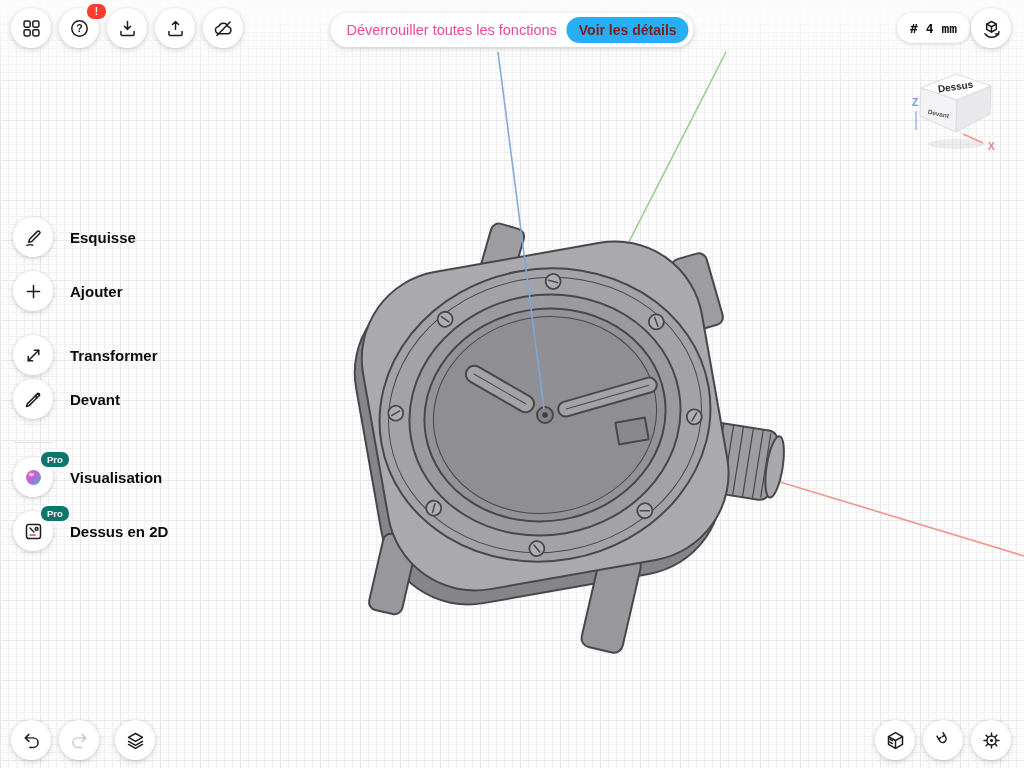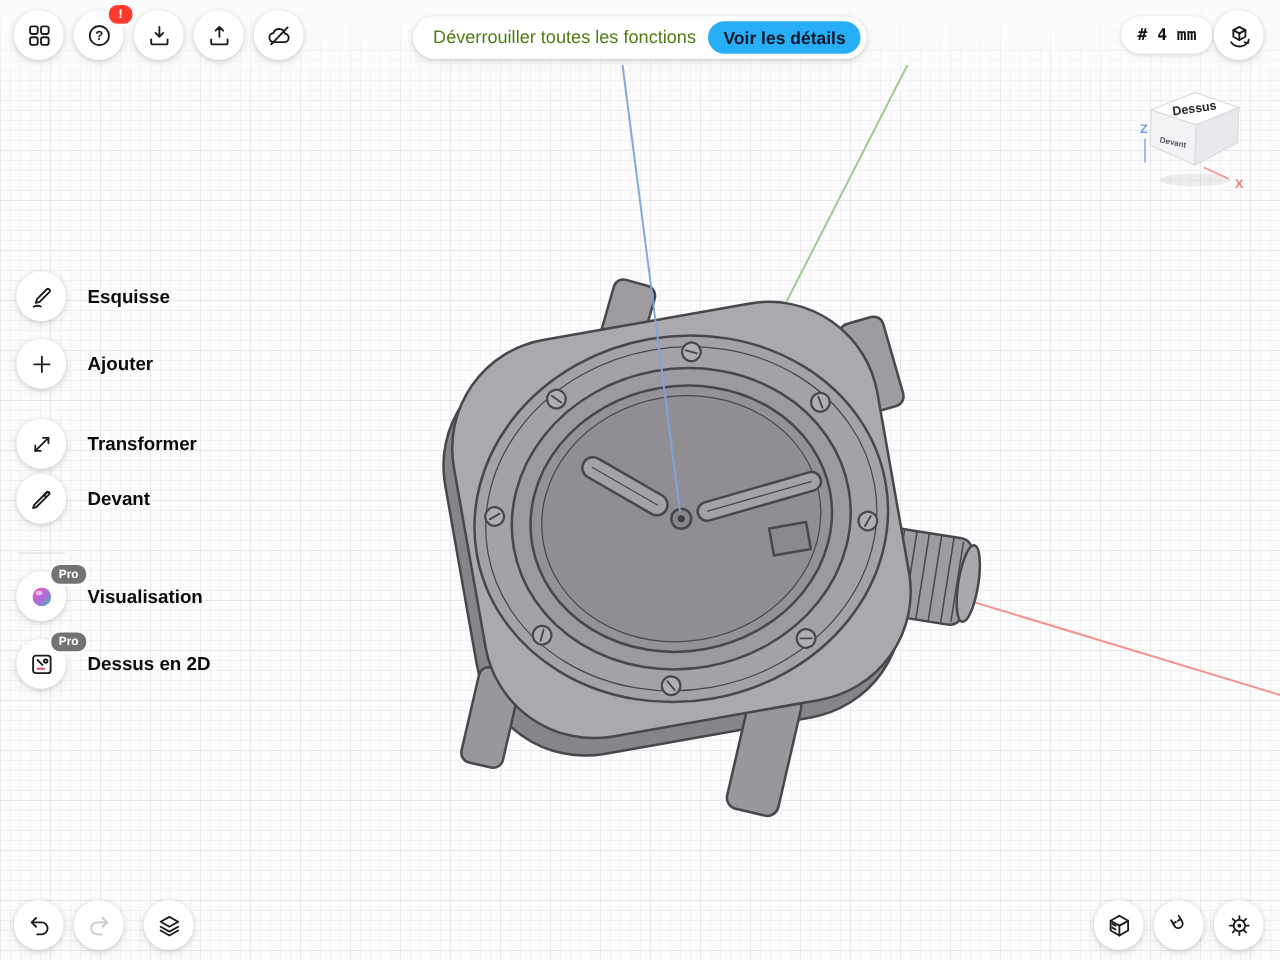--- a/index.html
+++ b/index.html
@@ -30,35 +30,35 @@
   .help-badge{
     position:absolute;left:85px;top:2px;min-width:15px;height:15px;padding:0 2px;
     border-radius:9px;background:#ff3b30;color:#fff;font-size:10px;font-weight:700;
     display:flex;align-items:center;justify-content:center;z-index:12;border:2px solid #fcfcfd;
   }
   .banner{
     position:absolute;left:50%;top:13px;transform:translateX(-50%);height:34px;
     background:#fff;border-radius:17px;box-shadow:0 1px 4px rgba(0,0,0,.16), 0 3px 10px rgba(0,0,0,.05);
     display:flex;align-items:center;gap:10px;padding:0 5px 0 16px;z-index:10;white-space:nowrap;
   }
-  .banner-text{font-size:14.5px;color:#4d7c0f;}
-  .banner-btn{height:26px;border-radius:13px;background:#27aef5;color:#0f172a;font-size:14px;
+  .banner-text{font-size:14.5px;color:#ec4899;}
+  .banner-btn{height:26px;border-radius:13px;background:#27aef5;color:#7f1d1d;font-size:14px;
     font-weight:700;display:flex;align-items:center;padding:0 12px;cursor:pointer;}
   .grid-pill{
     position:absolute;left:897px;top:13px;height:30px;border-radius:15px;background:#fff;
     box-shadow:0 1px 4px rgba(0,0,0,.16);display:flex;align-items:center;gap:8px;
     padding:0 13px;z-index:10;font-family:"DejaVu Sans Mono", monospace;
     font-size:13px;font-weight:700;color:#111;cursor:pointer;
   }
   .side-item{position:absolute;left:13px;display:flex;align-items:center;gap:17px;z-index:10;cursor:pointer;text-align:center;}
   .side-item .circ{position:relative;width:40px;height:40px;border-radius:50%;background:#fff;
     box-shadow:0 1px 4px rgba(0,0,0,.16), 0 3px 10px rgba(0,0,0,.05);
     display:flex;align-items:center;justify-content:center;}
   .side-label{font-size:15px;font-weight:600;color:#0b0b0c;}
-  .pro-badge{position:absolute;left:26px;top:-7px;background:#737373;color:#fff;
+  .pro-badge{position:absolute;left:26px;top:-7px;background:#0f766e;color:#fff;
     font-size:9.5px;font-weight:700;padding:2px 6px;border-radius:9px;border:2px solid #fcfcfd;z-index:11;}
   .sidebar-divider{position:absolute;left:14px;top:442px;width:38px;height:1px;background:#e2e2e6;z-index:10;}
   .view-cube{position:absolute;left:901px;top:60px;width:112px;height:98px;z-index:10;cursor:pointer;}
   .vc-top{font-size:10px;font-weight:700;fill:#28282c;font-family:"Liberation Sans",sans-serif;}
   .vc-front{font-size:6.5px;font-weight:700;fill:#55555a;font-family:"Liberation Sans",sans-serif;}
   .vc-z{font-size:10px;font-weight:700;fill:#6b9fe0;font-family:"Liberation Sans",sans-serif;}
   .vc-x{font-size:10px;font-weight:700;fill:#ed8076;font-family:"Liberation Sans",sans-serif;}
   .help-q{font-size:12px;font-weight:700;fill:#1c1c1e;font-family:"Liberation Sans",sans-serif;}
 </style>
 </head>

